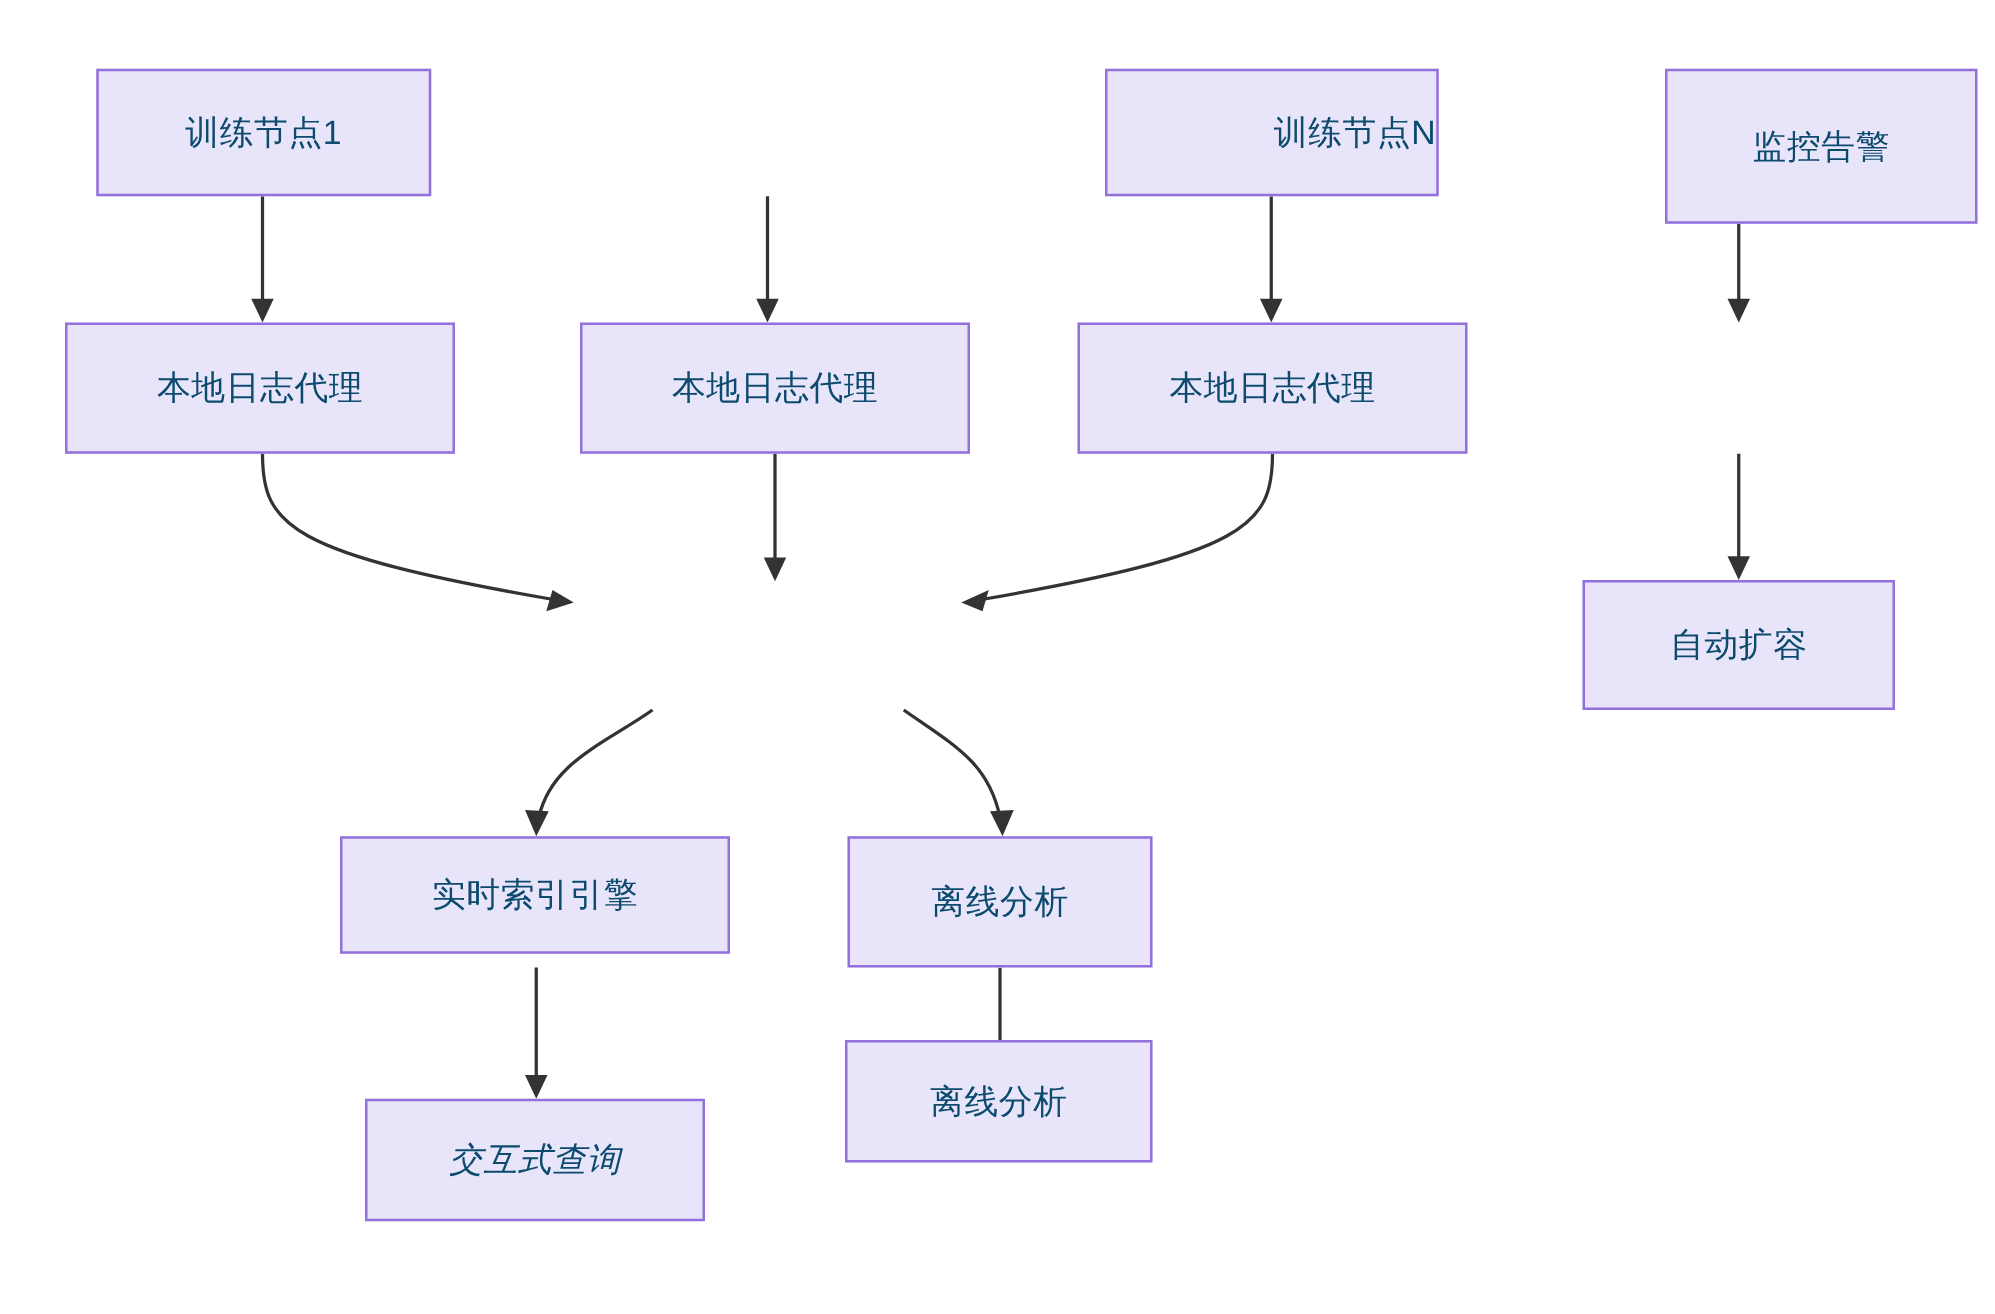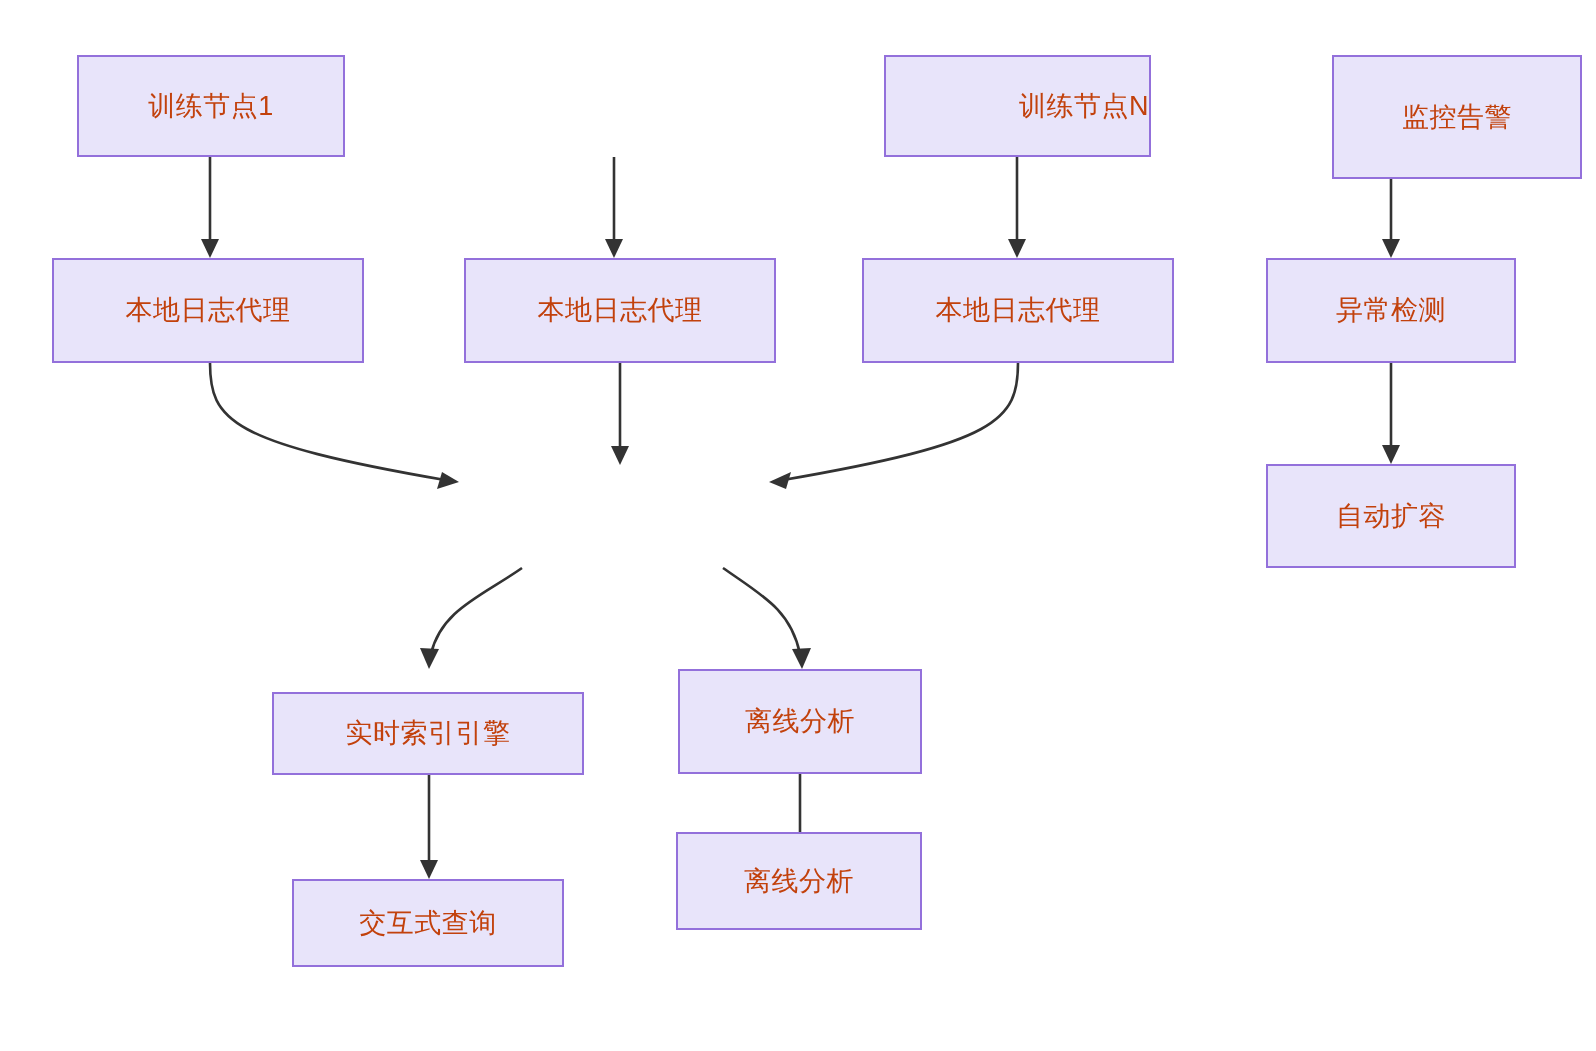--- a/index.html
+++ b/index.html
@@ -27,21 +27,21 @@
     pointer-events: none;
   }
   .node {
     position: absolute;
     box-sizing: border-box;
     background: #e8e4fa;
     border: 2px solid #9370db;
     display: flex;
     align-items: center;
     justify-content: center;
-    color: #c2410c;
+    color: #0c4a6e;
     font-size: 27px;
     line-height: 1.2;
     letter-spacing: 0.5px;
     white-space: nowrap;
     user-select: none;
   }
   .node-label {
     display: block;
     text-align: center;
   }
@@ -141,38 +141,35 @@
   </div>
 
   <div class="node" style="left:464px; top:258px; width:312px; height:105px;">
     <span class="node-label">本地日志代理</span>
   </div>
 
   <div class="node" style="left:862px; top:258px; width:312px; height:105px;">
     <span class="node-label">本地日志代理</span>
   </div>
 
-  <div class="node" style="left:1266px; top:258px; width:250px; height:105px;">
-    <span class="node-label">异常检测</span>
-  </div>
 
 
   <div class="node" style="left:1266px; top:464px; width:250px; height:104px;">
     <span class="node-label">自动扩容</span>
   </div>
 
-  <div class="node" style="left:272px; top:692px; width:312px; height:83px;">
+  <div class="node" style="left:272px; top:669px; width:312px; height:94px;">
     <span class="node-label">实时索引引擎</span>
   </div>
 
   <div class="node" style="left:678px; top:669px; width:244px; height:105px;">
     <span class="node-label">离线分析</span>
   </div>
 
-  <div class="node" style="left:292px; top:879px; width:272px; height:88px;">
+  <div class="node" style="left:292px; top:879px; width:272px; height:98px;font-style:italic;">
     <span class="node-label">交互式查询</span>
   </div>
 
   <div class="node" style="left:676px; top:832px; width:246px; height:98px;">
     <span class="node-label">离线分析</span>
   </div>
 
 </div>
 
 </body></html>

